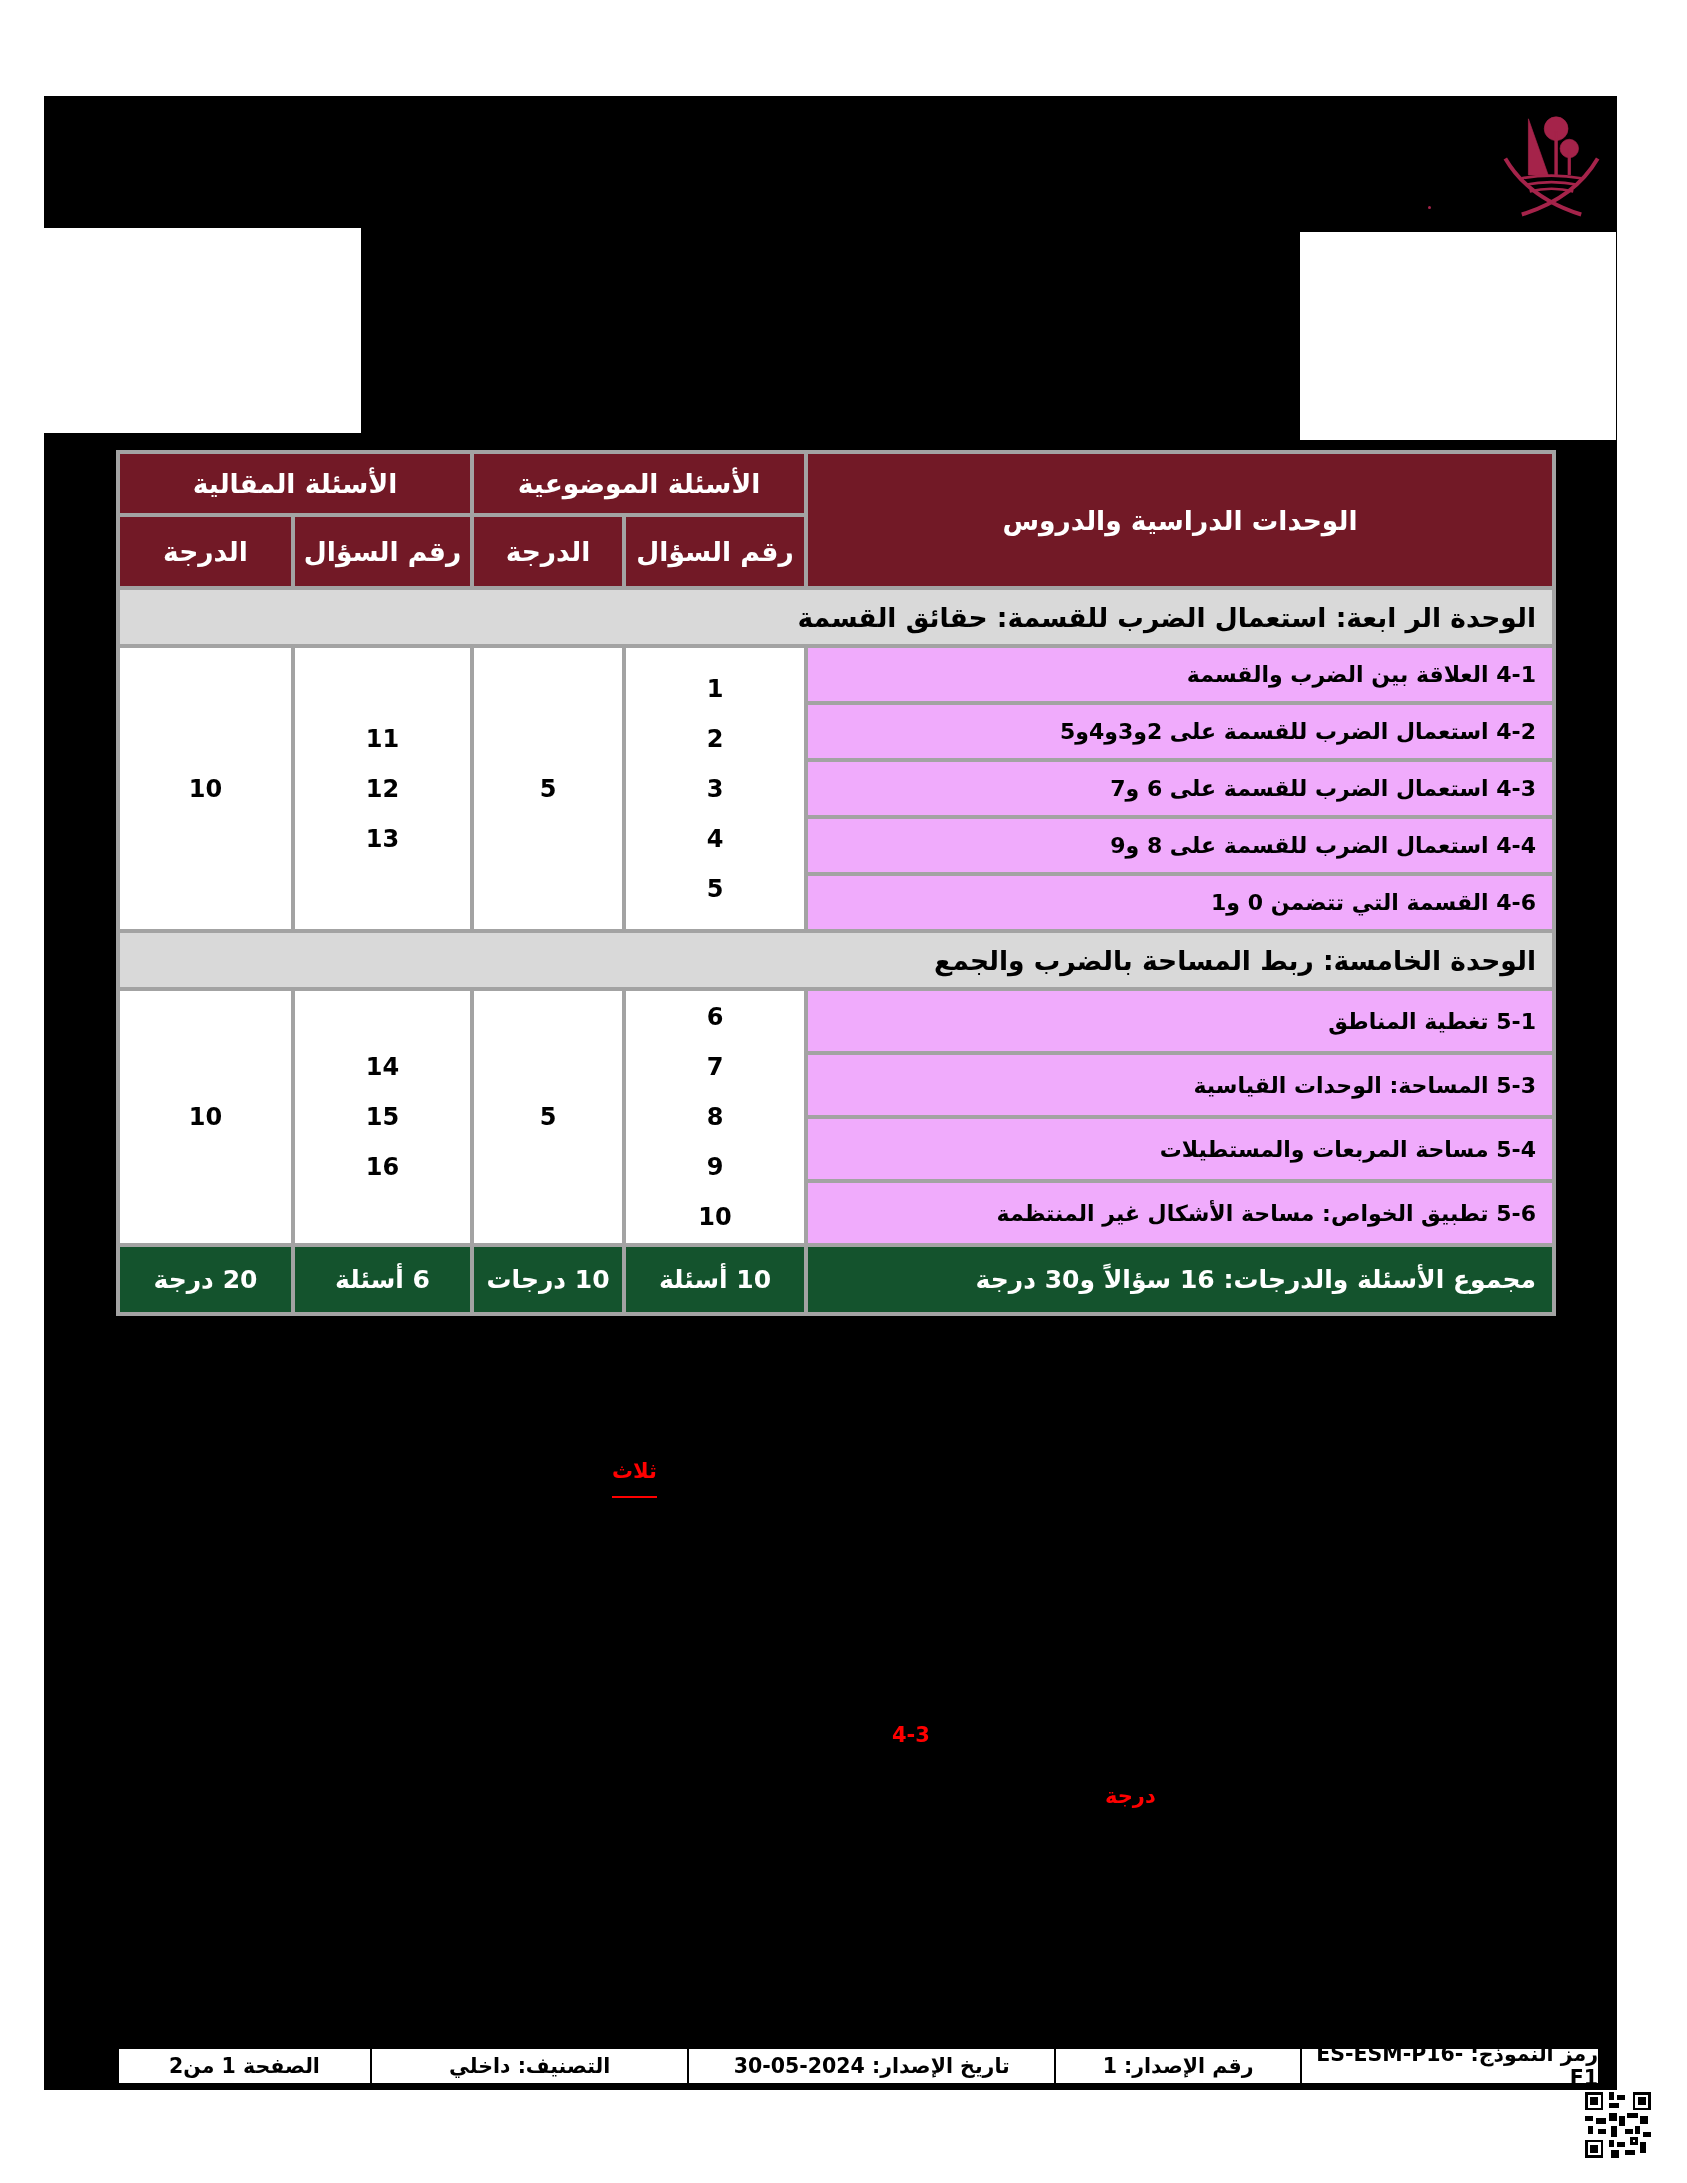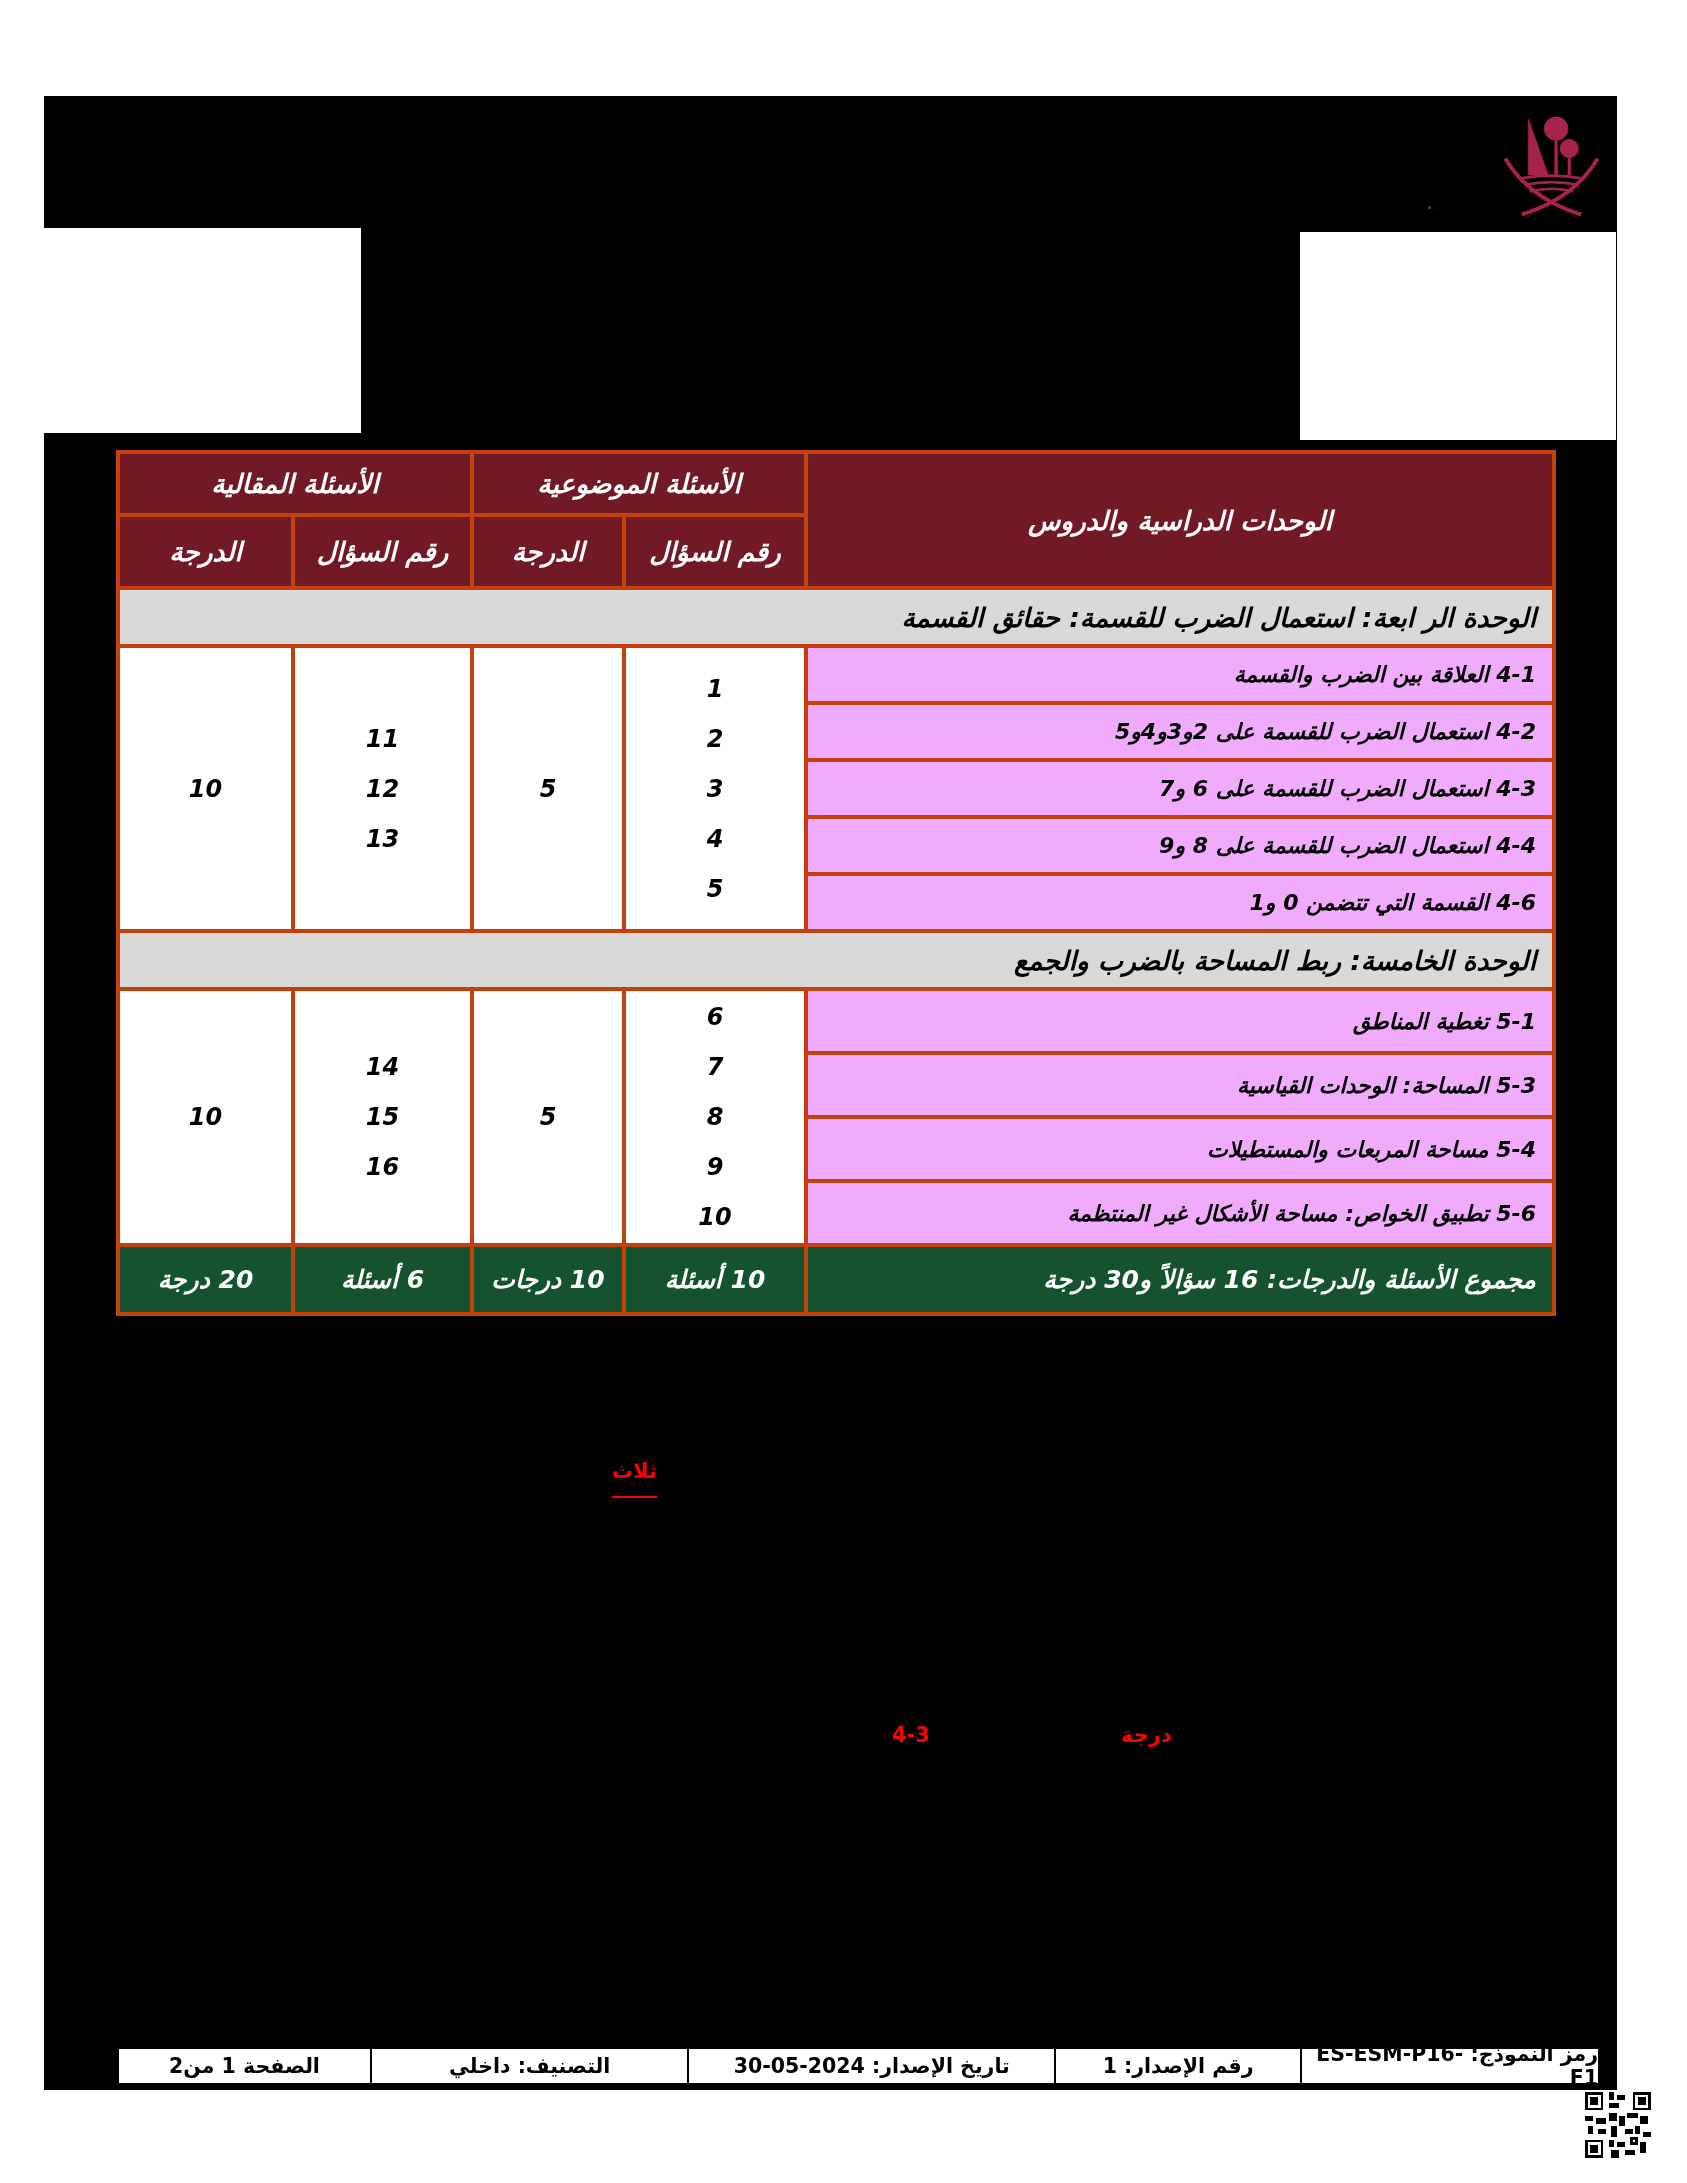--- a/index.html
+++ b/index.html
@@ -11,34 +11,34 @@
   .wht { position:absolute; background:#ffffff; }
   #emblem { position:absolute; left:1502px; top:112px; width:99px; height:106px; }
   #emblem-dot { position:absolute; left:1428px; top:206px; width:3.3px; height:3.3px; border-radius:50%; background:#a5234a; }
 
   
   #spec-table {
     position:absolute; left:116px; top:450px; width:1436px;
     border-collapse:collapse; direction:rtl; table-layout:fixed;
   }
   #spec-table td, #spec-table th {
-    border:4px solid #c2410c; padding:0; text-align:center; vertical-align:middle;font-style:italic;
+    border:4px solid #a3a3a3; padding:0; text-align:center; vertical-align:middle;
   }
   .hdr { background:#721926; color:#ffffff; font-weight:bold; font-size:26.5px; }
   .unit-hdr { background:#d9d9d9; color:#000; font-weight:bold; font-size:26.5px; text-align:right !important; padding-right:16px !important; }
   .lesson { background:#f0abfc; color:#000; font-weight:bold; font-size:22px; text-align:right !important; padding-right:16px !important; height:53px; }
   .nums { background:#fff; color:#000; font-weight:bold; font-size:24px; line-height:50px; }
   .tot { background:#14532d; color:#ffffff; font-weight:bold; font-size:25px; height:65px; }
   .tot-label { text-align:right !important; padding-right:16px !important; }
 
   
   .red { position:absolute; color:#ff0000; font-weight:bold; font-size:21px; }
   #red-thalath { left:612px; top:1459px; border-bottom:2.6px solid #ff0000; padding-bottom:13px; direction:rtl; }
   #red-lesson { left:892px; top:1723px; }
-  #red-daraja { left:1105px; top:1723px; direction:rtl;margin-left:16px; }
+  #red-daraja { left:1105px; top:1784px; direction:rtl; }
 
   
   #footer {
     position:absolute; left:116px; top:2046px; width:1485px; height:40px;
     display:flex; flex-direction:row-reverse; background:#fff;
     border:3.3px solid #000; box-sizing:border-box;
   }
   .fcell {
     border-left:2.6px solid #000; display:flex; align-items:center; justify-content:center;
     font-weight:bold; font-size:20.5px; color:#000; direction:rtl; box-sizing:border-box;

